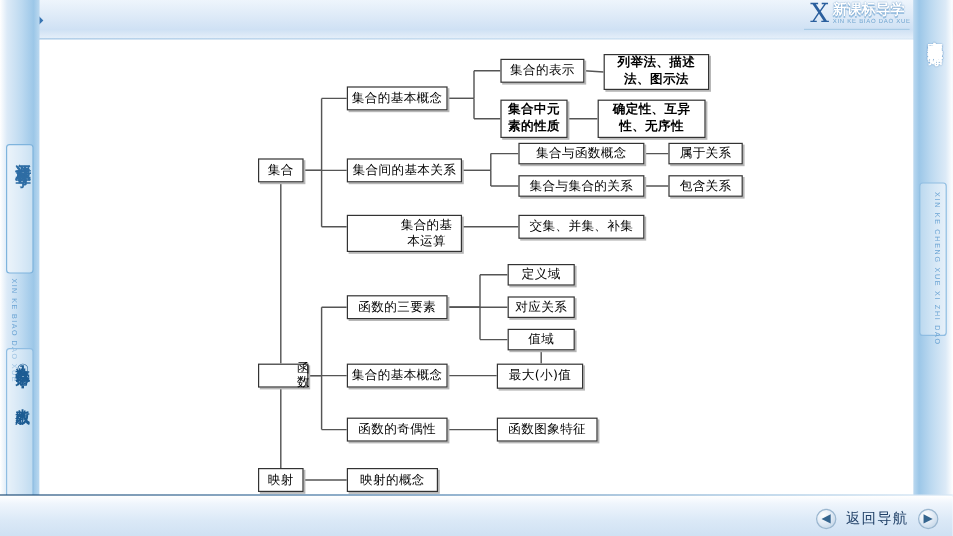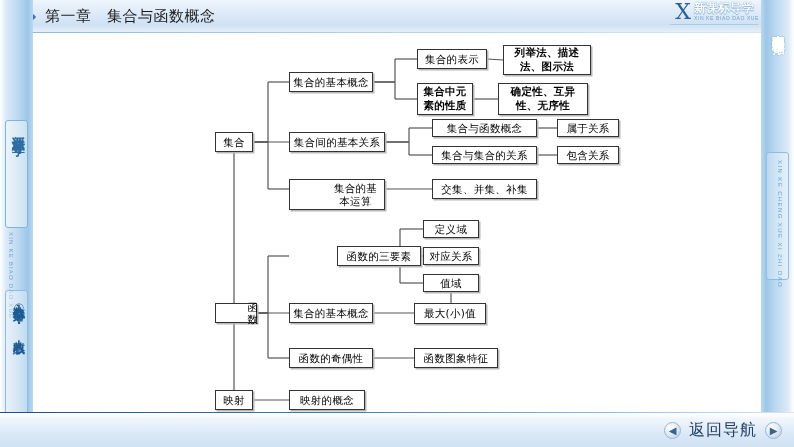--- a/index.html
+++ b/index.html
@@ -155,21 +155,21 @@
     display: flex; align-items: center; gap: 8px;
   }
   .nav-btn {
     width: 17px; height: 17px; border-radius: 50%;
     background: radial-gradient(circle at 35% 30%, #ffffff 0%, #e6eef7 40%, #b9cfe3 100%);
     border: 1px solid #9ab6cf;
     display: flex; align-items: center; justify-content: center;
     color: #35658f; font-size: 10px; line-height: 1;
   }
   .nav-label {
-    font-size: 16px; color: #1f3f66; letter-spacing: 1px;
+    font-size: 12px; color: #1f3f66; letter-spacing: 1px;
     font-family: "DejaVu Sans", "Liberation Sans", sans-serif;
   }
 
   
   .diagram { position: absolute; left: 0; top: 0; width: 728px; height: 380px; }
   .node {
     position: absolute;
     border: 1px solid #333333;
     background: #ffffff;
     box-shadow: 1.5px 1.5px 0 0 #b7b7b7;
@@ -195,21 +195,20 @@
   <div class="header-rule"></div>
 
   <div class="chevrons">
     <svg width="30" height="18" viewBox="0 0 30 18">
       <path d="M1,2 L8,9 L1,16" stroke="#2f6fae" stroke-width="3" fill="none" opacity="0.55"></path>
       <path d="M10,2 L17,9 L10,16" stroke="#2f6fae" stroke-width="3" fill="none" opacity="0.75"></path>
       <path d="M19,2 L26,9 L19,16" stroke="#2f6fae" stroke-width="3" fill="none" opacity="0.95"></path>
     </svg>
   </div>
 
-  <div class="chapter-title">第一章　集合与函数概念</div>
 
   <div class="brand-logo">
     <span class="brand-x">X</span>
     <span class="brand-txt">
       <span class="brand-cn">新课标导学</span>
       <span class="brand-py">XIN KE BIAO DAO XUE</span>
     </span>
   </div>
   <div class="brand-underline"></div>
 
@@ -287,21 +286,21 @@
           <div class="node two-line" style="left: 384px; top: 50px; width: 56px; height: 32px;">集合中元素的性质</div>
           <div class="node two-line" style="left: 465px; top: 50px; width: 90px; height: 32px;">确定性、互异性、无序性</div>
           <div class="node" style="left: 256px; top: 99px; width: 96px; height: 20px;">集合间的基本关系</div>
           <div class="node" style="left: 399px; top: 86px; width: 105px; height: 18px;">集合与函数概念</div>
           <div class="node" style="left: 524px; top: 86px; width: 62px; height: 18px;">属于关系</div>
           <div class="node" style="left: 399px; top: 113px; width: 105px; height: 18px;">集合与集合的关系</div>
           <div class="node" style="left: 524px; top: 113px; width: 62px; height: 18px;">包含关系</div>
           <div class="node" style="left: 256px; top: 146px; width: 96px; height: 31px; padding-left: 40px;">集合的基本运算</div>
           <div class="node" style="left: 399px; top: 146px; width: 105px; height: 20px;">交集、并集、补集</div>
           <div class="node" style="left: 182px; top: 270px; width: 38px; height: 20px; padding-left: 37px;">函数</div>
-          <div class="node" style="left: 256px; top: 213px; width: 84px; height: 20px; margin-left: 48px;">函数的三要素</div>
+          <div class="node" style="left: 256px; top: 213px; width: 84px; height: 20px;">函数的三要素</div>
           <div class="node" style="left: 390px; top: 187px; width: 56px; height: 18px;">定义域</div>
           <div class="node" style="left: 390px; top: 214px; width: 56px; height: 18px;">对应关系</div>
           <div class="node" style="left: 390px; top: 241px; width: 56px; height: 18px;">值域</div>
           <div class="node" style="left: 256px; top: 270px; width: 84px; height: 20px;">集合的基本概念</div>
           <div class="node" style="left: 381px; top: 270px; width: 72px; height: 21px;">最大(小)值</div>
           <div class="node" style="left: 256px; top: 315px; width: 84px; height: 20px;">函数的奇偶性</div>
           <div class="node" style="left: 381px; top: 315px; width: 84px; height: 20px;">函数图象特征</div>
           <div class="node" style="left: 182px; top: 357px; width: 38px; height: 20px;">映射</div>
           <div class="node" style="left: 256px; top: 357px; width: 76px; height: 20px;">映射的概念</div>
         </div>

